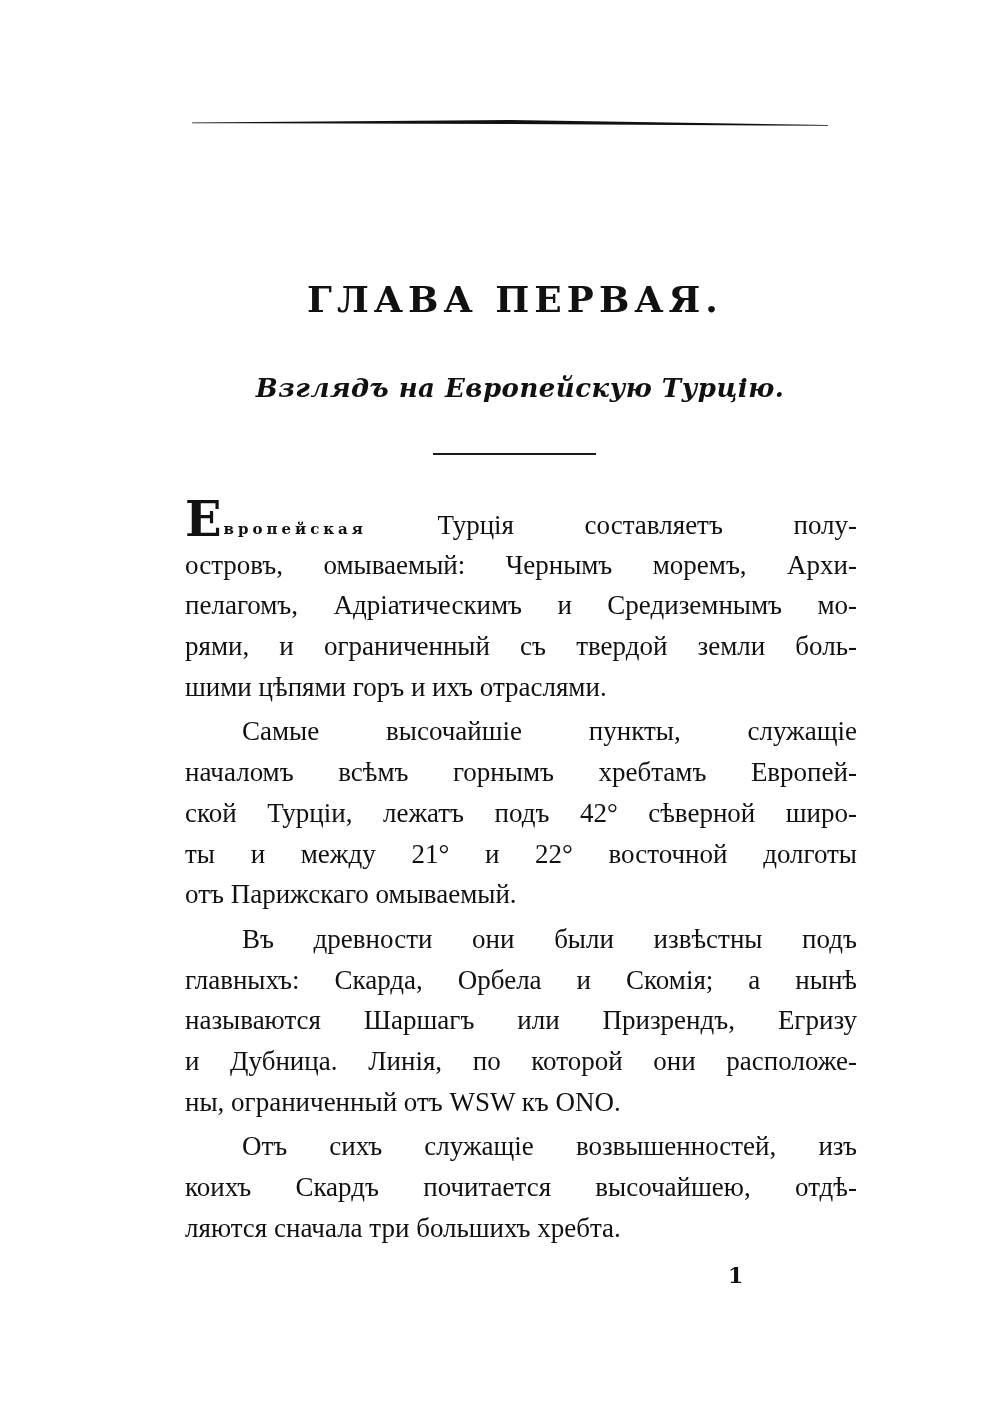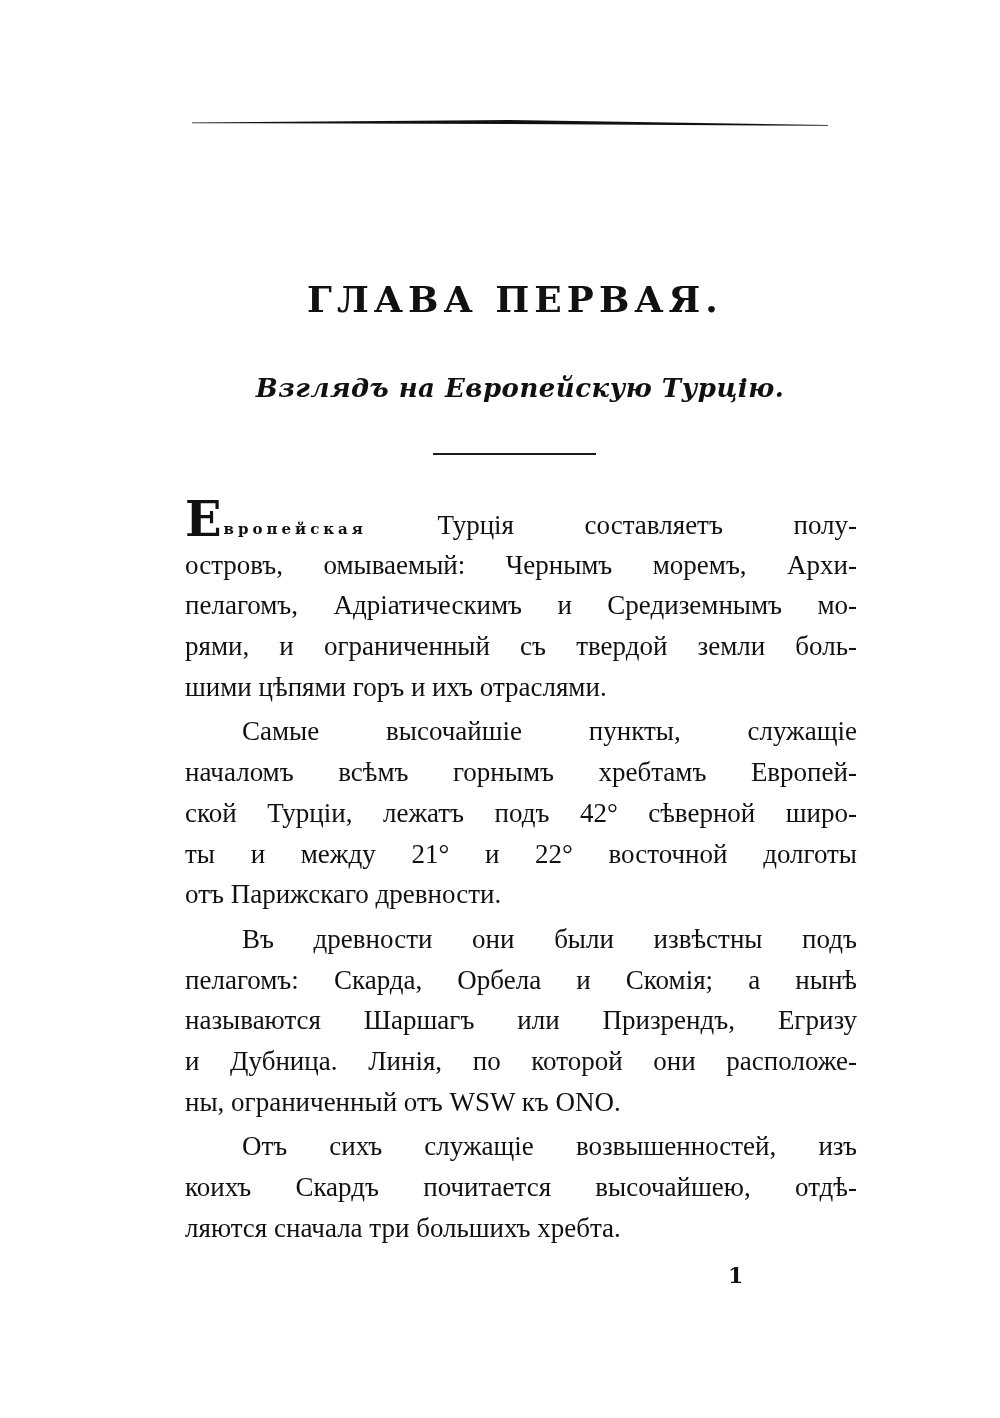--- a/index.html
+++ b/index.html
@@ -126,27 +126,27 @@
     <span class="line">рями, и ограниченный съ твердой земли боль-</span>
     <span class="line last">шими цѣпями горъ и ихъ отраслями.</span>
   </div>
   <span class="para-gap"></span>
 
   <div>
     <span class="line indent">Самые высочайшіе пункты, служащіе</span>
     <span class="line">началомъ всѣмъ горнымъ хребтамъ Европей-</span>
     <span class="line">ской Турціи, лежатъ подъ 42° сѣверной широ-</span>
     <span class="line">ты и между 21° и 22° восточной долготы</span>
-    <span class="line last">отъ Парижскаго древности.</span>
+    <span class="line last">отъ Парижскаго омываемый.</span>
   </div>
   <span class="para-gap"></span>
 
   <div>
     <span class="line indent">Въ древности они были извѣстны подъ</span>
-    <span class="line">пелагомъ: Скарда, Орбела и Скомія; а нынѣ</span>
+    <span class="line">главныхъ: Скарда, Орбела и Скомія; а нынѣ</span>
     <span class="line">называются Шаршагъ или Призрендъ, Егризу</span>
     <span class="line">и Дубница. Линія, по которой они расположе-</span>
     <span class="line last">ны, ограниченный отъ WSW къ ONO.</span>
   </div>
   <span class="para-gap"></span>
 
   <div>
     <span class="line indent">Отъ сихъ служащіе возвышенностей, изъ</span>
     <span class="line">коихъ Скардъ почитается высочайшею, отдѣ-</span>
     <span class="line last">ляются сначала три большихъ хребта.</span>

